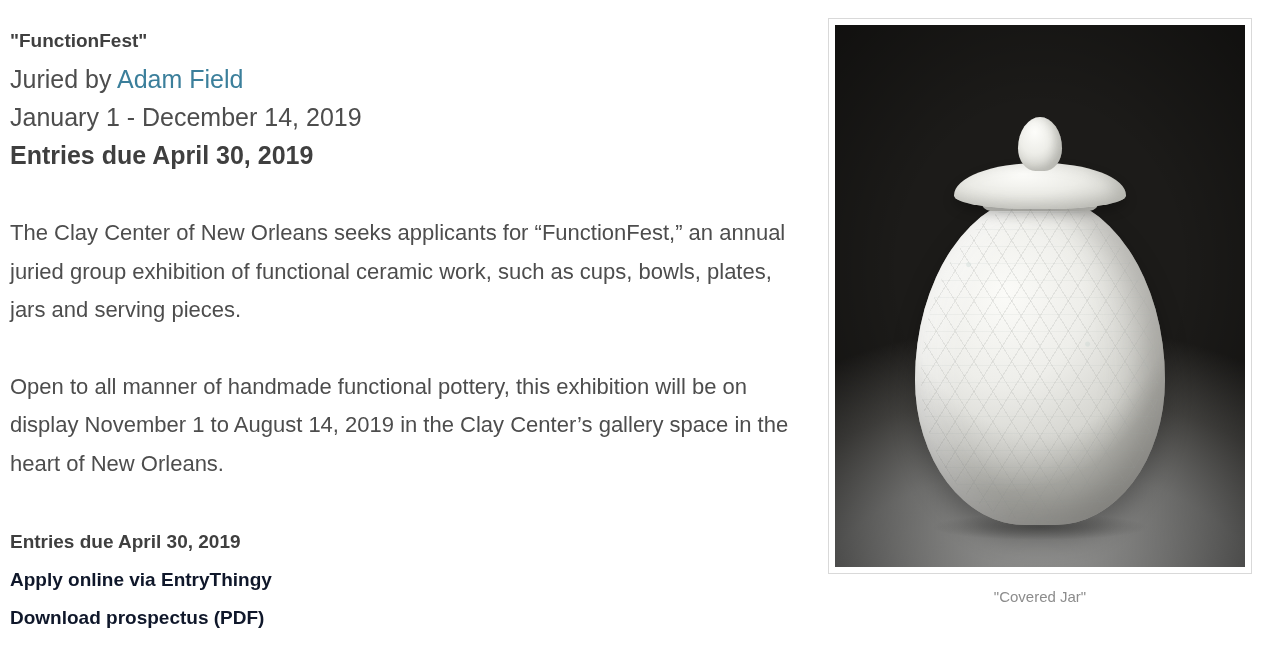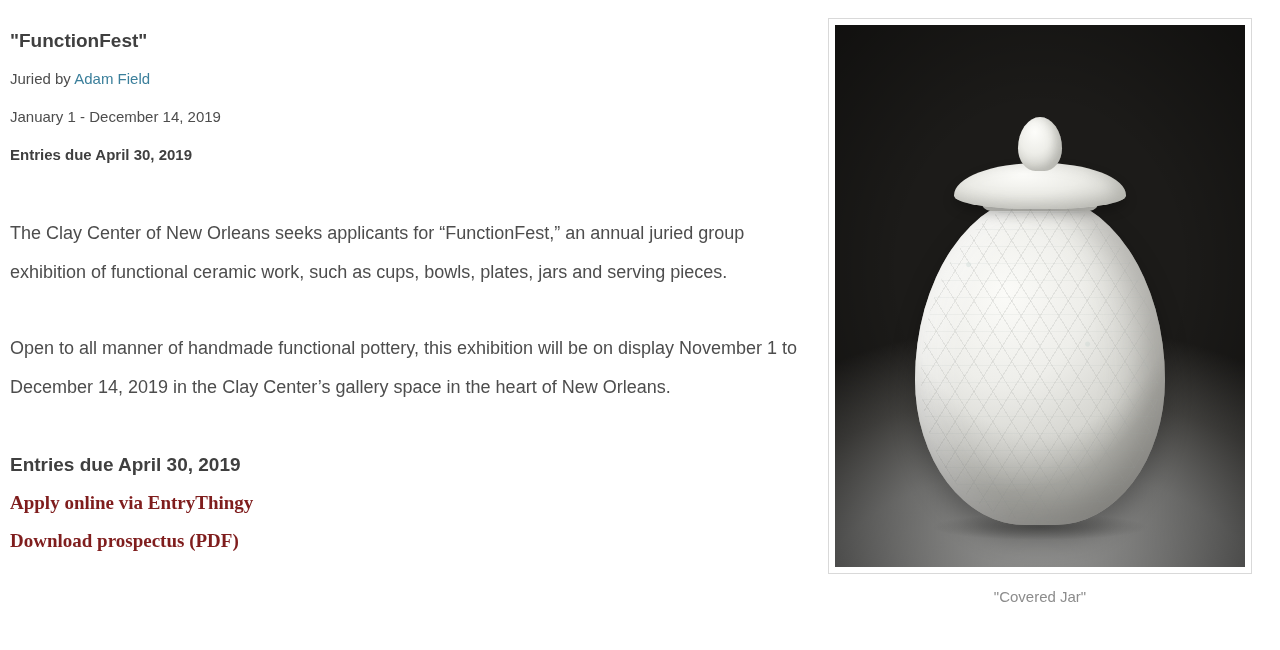--- a/index.html
+++ b/index.html
@@ -20,63 +20,62 @@
     height: 650px;
     box-sizing: border-box;
   }
   .content-col {
     position: absolute;
     left: 10px;
     top: 22px;
     width: 810px;
   }
   .line {
-    font-size: 15px;
+    font-size: 25px;
     line-height: 38px;
     color: #4d4d4d;
   }
   .line.bold {
     font-weight: bold;
     color: #3f3f3f;
   }
   .title {
     font-size: 19px;
     font-weight: bold;
     line-height: 38px;
     color: #3f3f3f;
   }
   .link-inline {
     color: #3b7f9b;
     text-decoration: none;
   }
   .para {
-    font-size: 18px;
+    font-size: 22px;
     line-height: 38.5px;
     color: #4d4d4d;
     margin-top: 38px;
     max-width: 800px;
   }
   .para.first {
     margin-top: 40px;
   }
   .entries-due-2 {
     font-size: 19px;
     font-weight: bold;
     color: #3f3f3f;
     line-height: 38px;
     margin-top: 40px;
   }
   .doc-link {
     display: block;
     font-size: 19px;
     font-weight: bold;
     line-height: 38px;
-    color: #7f1d1d;
+    color: #0f172a;
     text-decoration: none;
-    font-family: Liberation Serif, serif;
   }
 
   
   .image-panel {
     position: absolute;
     left: 828px;
     top: 18px;
     width: 424px;
   }
   .image-frame {
@@ -197,21 +196,21 @@
     <div class="title">"FunctionFest"</div>
 
     <div class="line"><span>Juried by </span><a class="link-inline" href="#">Adam Field</a></div>
 
     <div class="line">January 1 - December 14, 2019</div>
 
     <div class="line bold">Entries due April 30, 2019</div>
 
     <div class="para first">The Clay Center of New Orleans seeks applicants for “FunctionFest,” an annual juried group exhibition of functional ceramic work, such as cups, bowls, plates, jars and serving pieces.</div>
 
-    <div class="para">Open to all manner of handmade functional pottery, this exhibition will be on display November 1 to December 14, 2019 in the Clay Center’s gallery space in the heart of New Orleans.</div>
+    <div class="para">Open to all manner of handmade functional pottery, this exhibition will be on display November 1 to August 14, 2019 in the Clay Center’s gallery space in the heart of New Orleans.</div>
 
     <div class="entries-due-2">Entries due April 30, 2019</div>
 
     <a class="doc-link" href="#">Apply online via EntryThingy</a>
     <a class="doc-link" href="#">Download prospectus (PDF)</a>
 
   </div>
 
   <div class="image-panel">
     <div class="image-frame">

